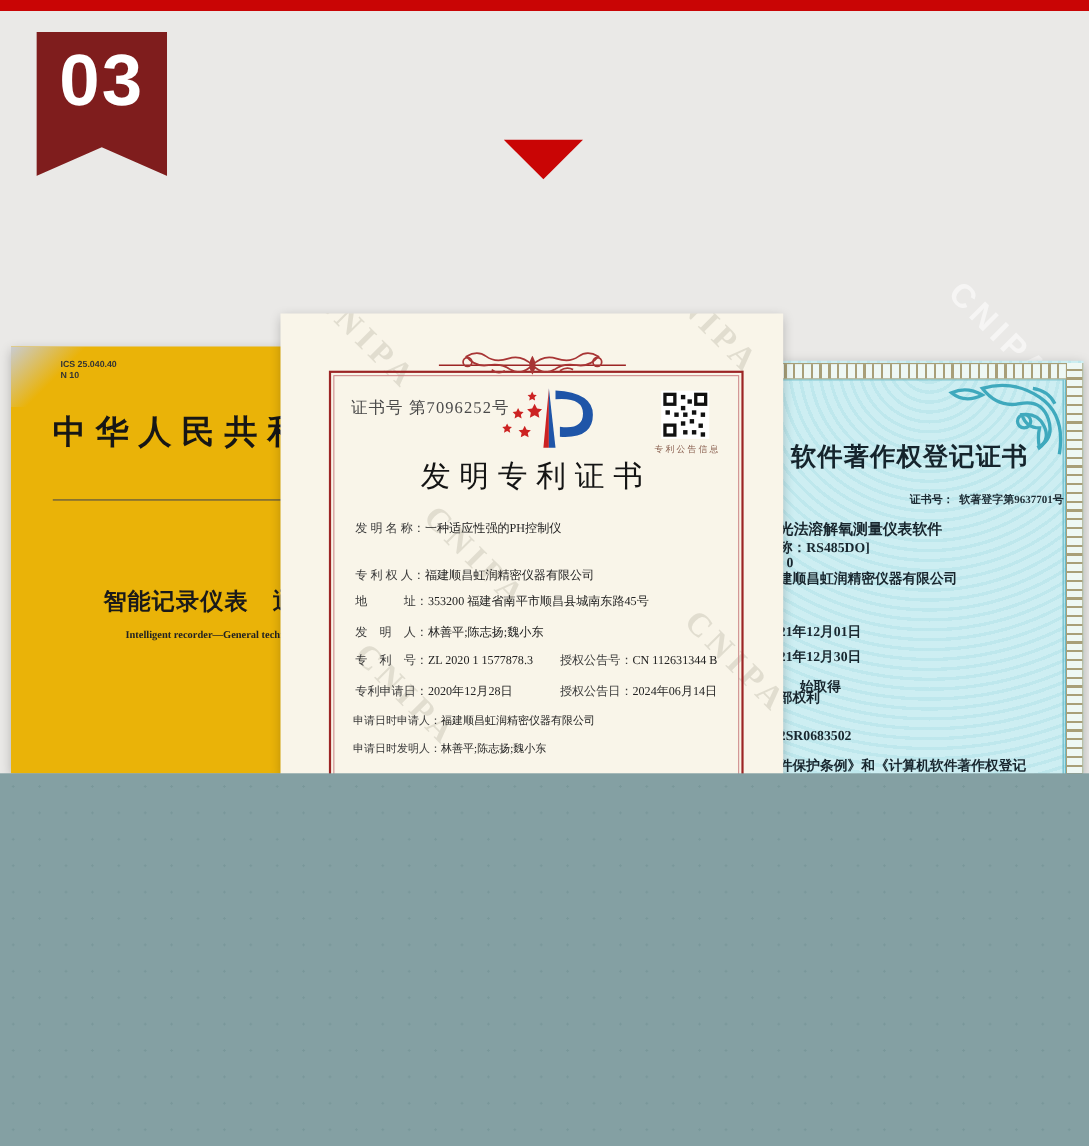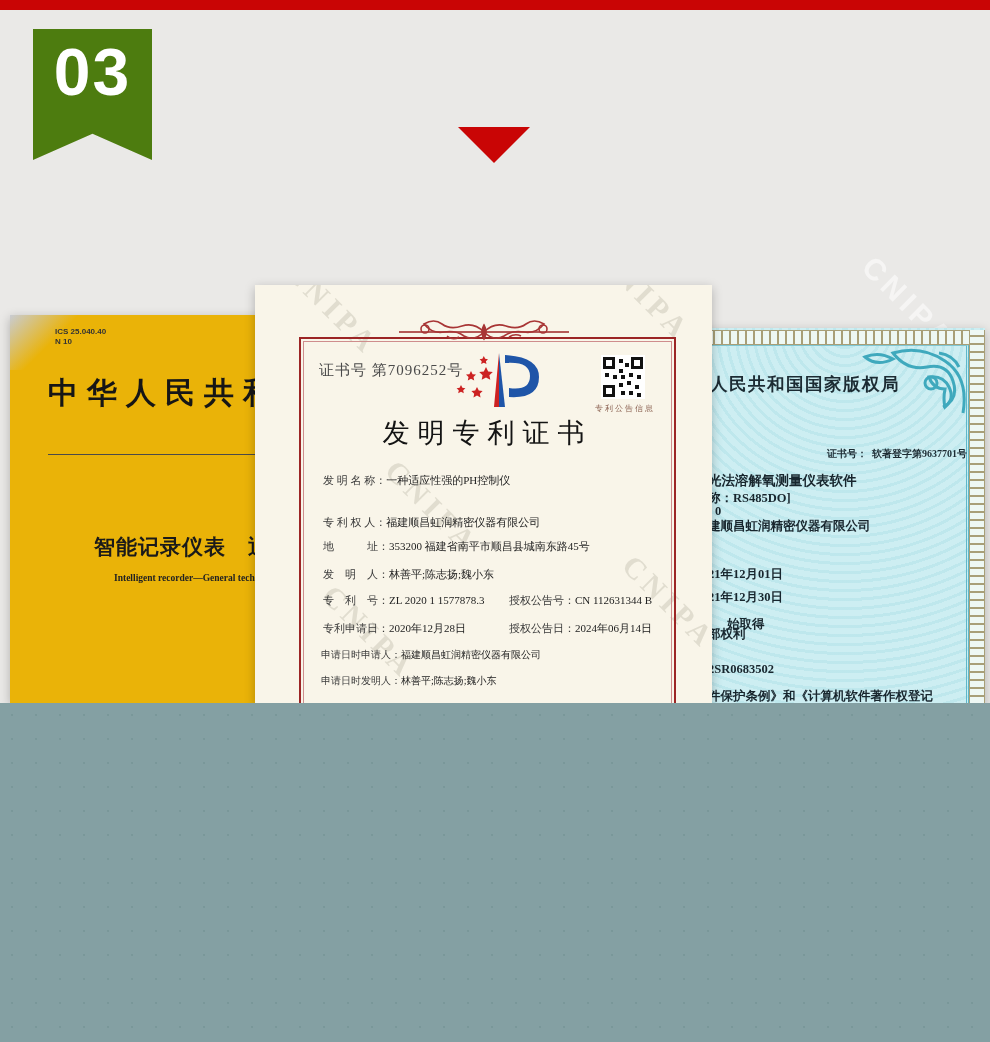--- a/index.html
+++ b/index.html
@@ -6,21 +6,21 @@
   .page{position:relative;width:990px;height:1042px;background:#eae9e7;overflow:hidden;
         font-family:"Liberation Sans",sans-serif;}
   
   .top-bar{position:absolute;left:0;top:0;width:990px;height:10px;background:#c90505;}
   .banner{position:absolute;left:0;top:29px;width:990px;height:98px;background:#c90505;}
   .banner-title{margin-left:232px;line-height:98px;font-size:56px;font-weight:900;color:#ffffff;
                 letter-spacing:6px;white-space:nowrap;}
   .banner-pointer{position:absolute;left:458px;top:127px;width:0;height:0;
                   border-left:36px solid transparent;border-right:36px solid transparent;
                   border-top:36px solid #c90505;}
-  .ribbon{position:absolute;left:33px;top:29px;width:119px;height:131px;background:#4d7c0f;
+  .ribbon{position:absolute;left:33px;top:29px;width:119px;height:131px;background:#7f1d1d;
           clip-path:polygon(0 0,100% 0,100% 100%,50% 80%,0 100%);text-align:center;}
   .ribbon-num{display:block;padding-top:10px;font-size:66px;line-height:1;font-weight:800;
               color:#ffffff;letter-spacing:2px;}
   
   .subtitle{position:absolute;left:0;top:203px;width:990px;text-align:center;font-size:34px;
             font-weight:700;color:#121212;letter-spacing:1px;white-space:nowrap;}
   .subtitle .red{color:#d40000;}
   
   .cert{position:absolute;box-shadow:0 3px 10px rgba(0,0,0,.25);}
   
@@ -191,21 +191,21 @@
     <svg class="sw-flourish" width="132" height="86" viewBox="0 0 132 86">
       <g stroke="#3fa9bd" fill="none" stroke-width="3">
         <path d="M128 70 q6 -36 -18 -52 q-24 -16 -52 -8 q14 18 34 14 q20 -4 26 14 q6 18 -10 26"></path>
         <path d="M110 64 q10 -8 4 -20 q-6 -12 -20 -10 q4 12 16 12 q-2 10 0 18z"></path>
         <path d="M58 16 q-14 -8 -28 -2 q12 10 28 2z"></path>
         <circle cx="96" cy="40" r="6"></circle>
         <path d="M124 24 q-6 -12 -20 -14"></path>
       </g>
     </svg>
 
-    <div class="sw-authority">人民共和国国家版权局</div>
+    <div class="sw-title">软件著作权登记证书</div>
     <div class="sw-certno">
       <span>证书号：</span>&nbsp;&nbsp;<span>软著登字第9637701号</span>
     </div>
     <div id="software-lines">
         <div class="sw-line first" style="top: 144px;">光法溶解氧测量仪表软件</div>
         <div class="sw-line" style="top: 162px;">称：RS485DO]</div>
         <div class="sw-line" style="top: 176px; left: 10px;">0</div>
         <div class="sw-line" style="top: 190px;">建顺昌虹润精密仪器有限公司</div>
         <div class="sw-line" style="top: 238px;">21年12月01日</div>
         <div class="sw-line" style="top: 261px;">21年12月30日</div>

